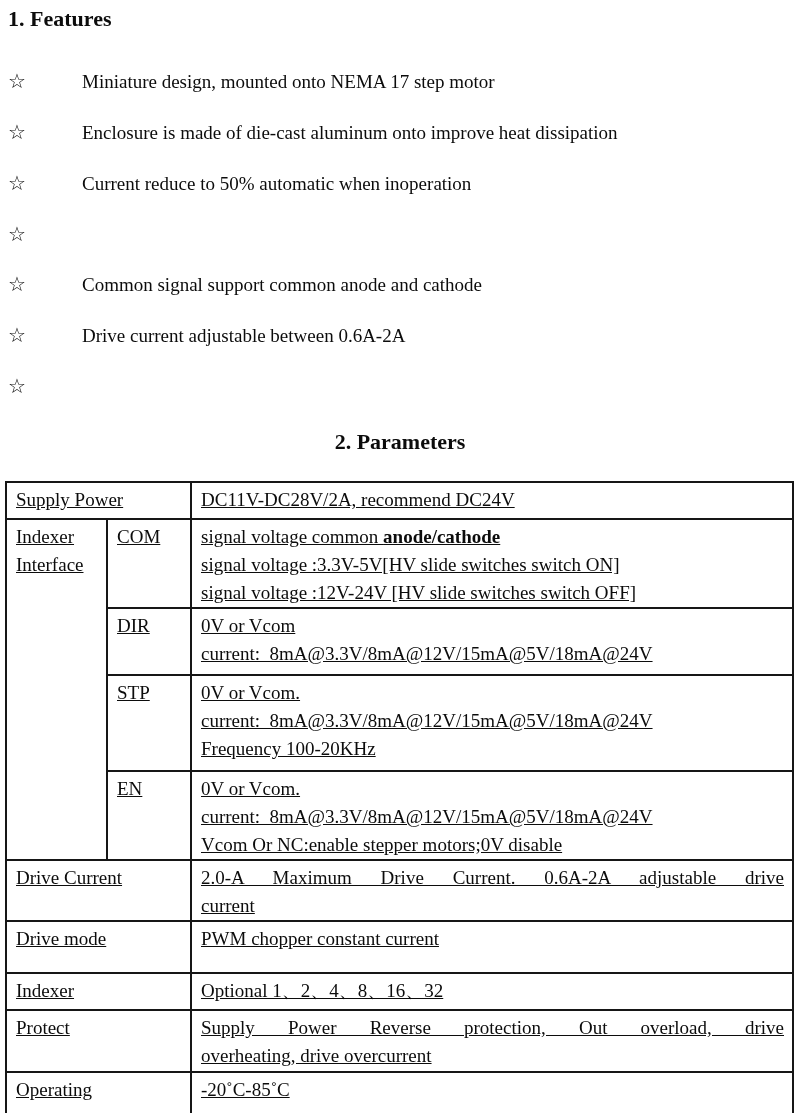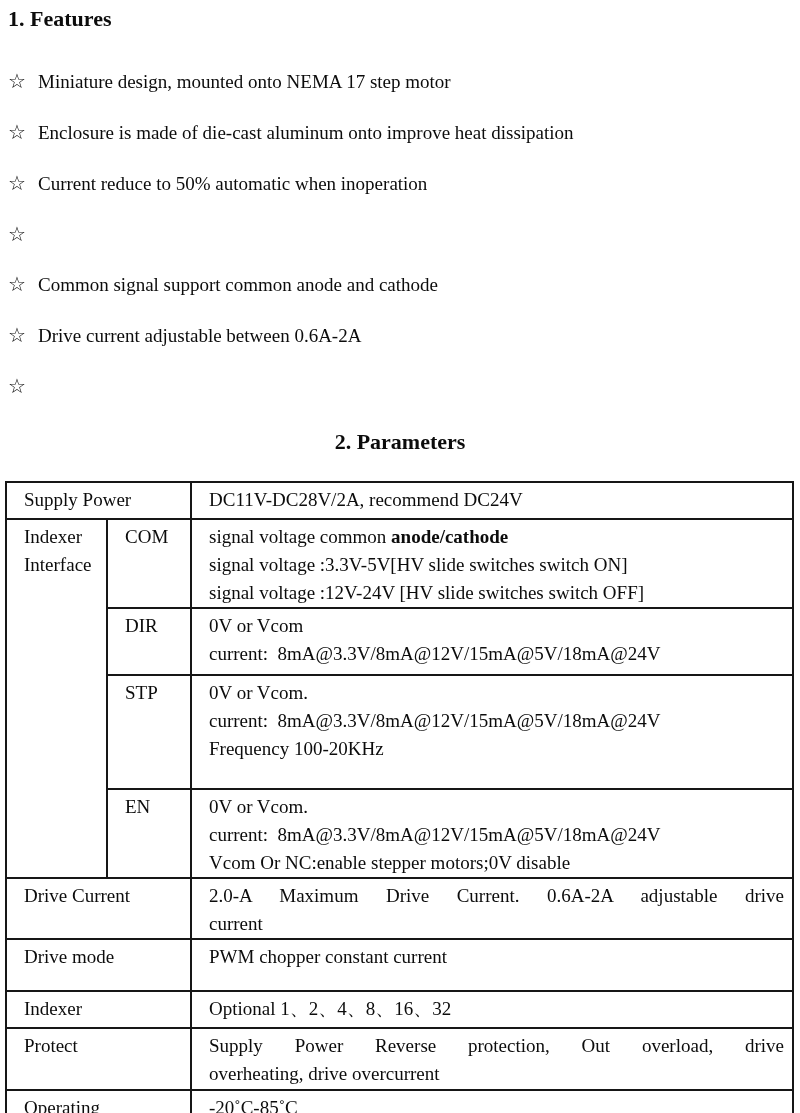--- a/index.html
+++ b/index.html
@@ -23,42 +23,43 @@
 
   .features-list { list-style: none; margin: 37px 0 0 0; padding: 0; }
   .feature {
     display: flex;
     align-items: baseline;
     margin: 0 0 26px 3px;
     font-size: 19px;
     line-height: 24px;
   }
   .star { flex: 0 0 30px; width: 30px; font-size: 20px; }
-  .ftext { white-space: pre-wrap; }
+  .ftext { white-space: pre-wrap; margin-left: 44px; }
 
   table.params-table {
     border-collapse: collapse;
     table-layout: fixed;
     width: 787px;
     margin-top: 26px;
   }
   .params-table td {
     border: 2px solid #161616;
     vertical-align: top;
-    padding: 3px 8px 0 17px;
+    padding: 3px 8px 0 9px;
     font-size: 19px;
     line-height: 28px;
+    text-decoration: underline;
   }
   .cl { white-space: pre-wrap; }
   .just { text-align: justify; text-align-last: justify; white-space: normal; }
   .lbl-ii { padding-top: 31px; }
   tr.r-supply { height: 37px; }
   tr.r-com    { height: 86px; }
   tr.r-dir    { height: 67px; }
-  tr.r-stp    { height: 114px; }
+  tr.r-stp    { height: 96px; }
   tr.r-en     { height: 88px; }
   tr.r-dc     { height: 47px; }
   tr.r-dm     { height: 52px; }
   tr.r-ix     { height: 37px; }
   tr.r-pr     { height: 62px; }
   tr.r-ot     { height: 61px; }
   b { font-weight: bold; }
 </style>
 </head>
 <body>

